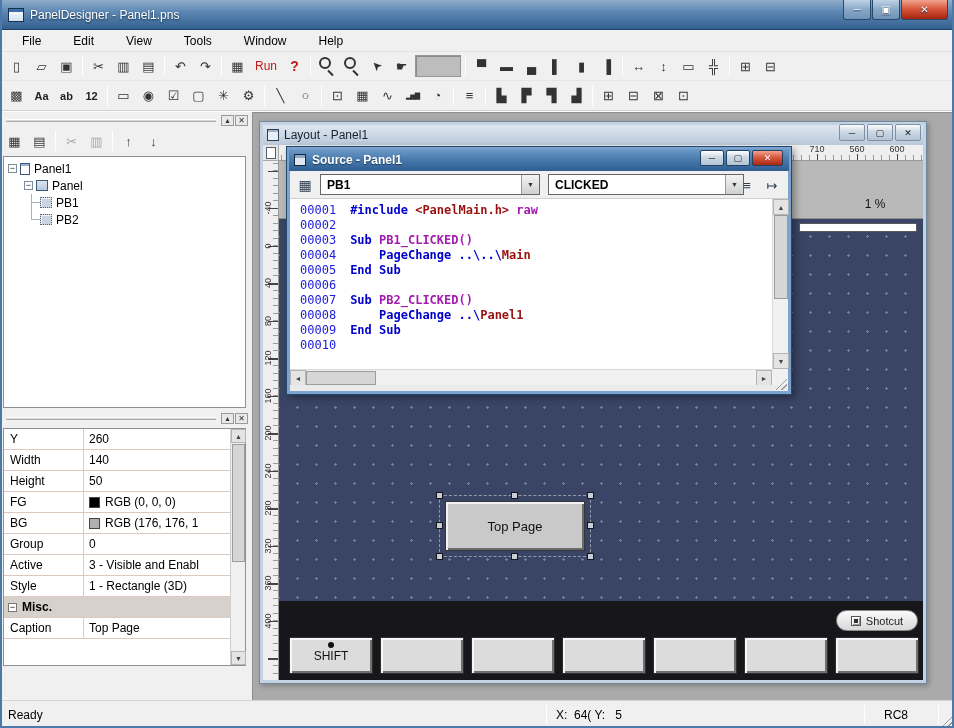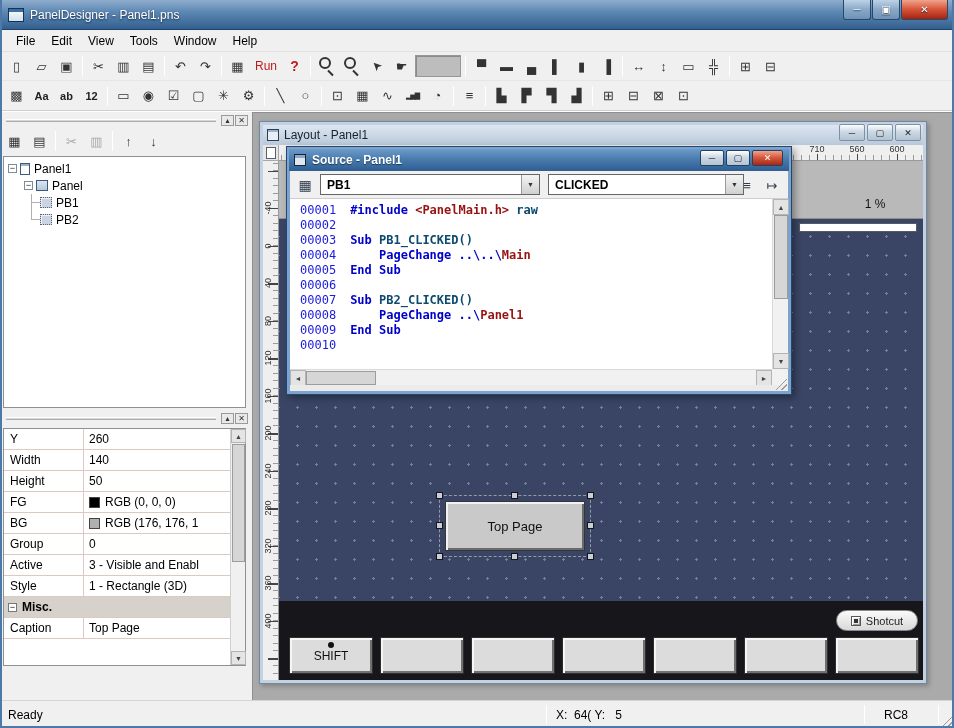--- a/index.html
+++ b/index.html
@@ -20,21 +20,21 @@
   #titlebar .title { color:#fff; text-shadow:0 1px 2px #12293f; }
   .caption-controls { position:absolute; top:0; right:6px; display:flex; }
   .cap-btn { width:28px; height:20px; margin-left:1px; border:1px solid #274868; border-top:none;
     border-radius:0 0 3px 3px; background:linear-gradient(#bdd2e6,#89a8c7 50%,#6e93b8);
     color:#fff; font-size:10px; display:flex; align-items:center; justify-content:center;
     text-shadow:0 1px 1px #123; }
   .cap-close { width:47px; background:linear-gradient(#f0a48e,#d9593e 45%,#a5230e); }
 
   
   #menubar { position:absolute; left:0; top:30px; width:954px; height:22px; background:#f0f0f0;
-    display:flex; align-items:center; padding-left:8px; border-bottom:1px solid #e2e2e2; }
+    display:flex; align-items:center; padding-left:14px; border-bottom:1px solid #e2e2e2;gap:16px; }
   .menu-item { padding:3px 8px; }
   .toolbar { position:absolute; left:0; width:954px; height:29px; background:#f0f0f0;
     display:flex; align-items:center; padding-left:4px; }
   #toolbar1 { top:52px; border-bottom:1px solid #e6e6e6; }
   #toolbar2 { top:81px; }
   #tooldiv { position:absolute; left:0; top:110px; width:954px; height:2px;
     border-top:1px solid #cfcfcf; background:#fff; }
   .tbtn { position:relative; width:23px; height:22px; margin:0 1px; display:inline-flex;
     align-items:center; justify-content:center; font-size:13px; color:#333; flex:none; }
   .tbtn.txt { font-size:11px; font-weight:bold; color:#222; }
@@ -185,21 +185,21 @@
     font-size:7px; color:#333; }
   .sicon { position:absolute; top:3px; width:22px; height:22px; display:flex; align-items:center;
     justify-content:center; font-size:13px; color:#2c3a4c; }
   #sicon1 { right:30px; } #sicon2 { right:5px; }
   #codearea { position:absolute; left:3px; top:52px; right:3px; height:170px; background:#fff;
     overflow:hidden; padding:4px 0 0 10px;
     font-family:"DejaVu Sans Mono", monospace; font-size:12px; }
   .cline { height:15px; white-space:pre; }
   .ln { color:#1a1ae0; margin-right:14px; }
   .ctoks { font-weight:bold; }
-  .tok-k { color:#0000cc; } .tok-s { color:#991111; } .tok-p { color:#0c4a6e; }
+  .tok-k { color:#0000cc; } .tok-s { color:#991111; } .tok-p { color:#a21caf; }
   #vscroll { position:absolute; right:3px; top:52px; width:16px; height:170px; background:#f1f1f1;
     border-left:1px solid #d9d9d9; }
   .vs-up { position:absolute; top:0; left:0; width:16px; height:16px; }
   .vs-dn { position:absolute; bottom:0; left:0; width:16px; height:16px; }
   .vs-th { position:absolute; top:16px; left:1px; width:14px; height:84px; }
   #hscroll { position:absolute; left:3px; right:19px; top:222px; height:16px; background:#f1f1f1;
     border-top:1px solid #d9d9d9; }
   .hs-l { position:absolute; left:0; top:0; width:16px; height:16px; }
   .hs-r { position:absolute; right:0; top:0; width:16px; height:16px; }
   .hs-th { position:absolute; left:16px; top:1px; width:70px; height:14px; }

